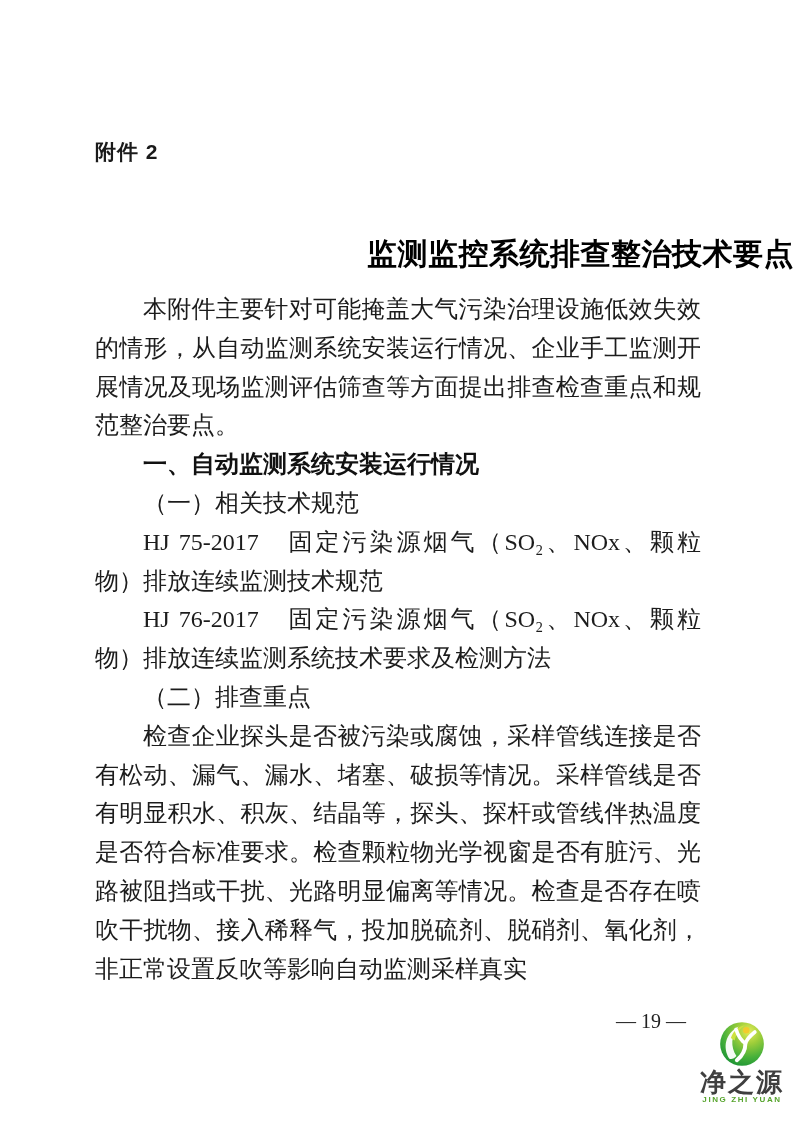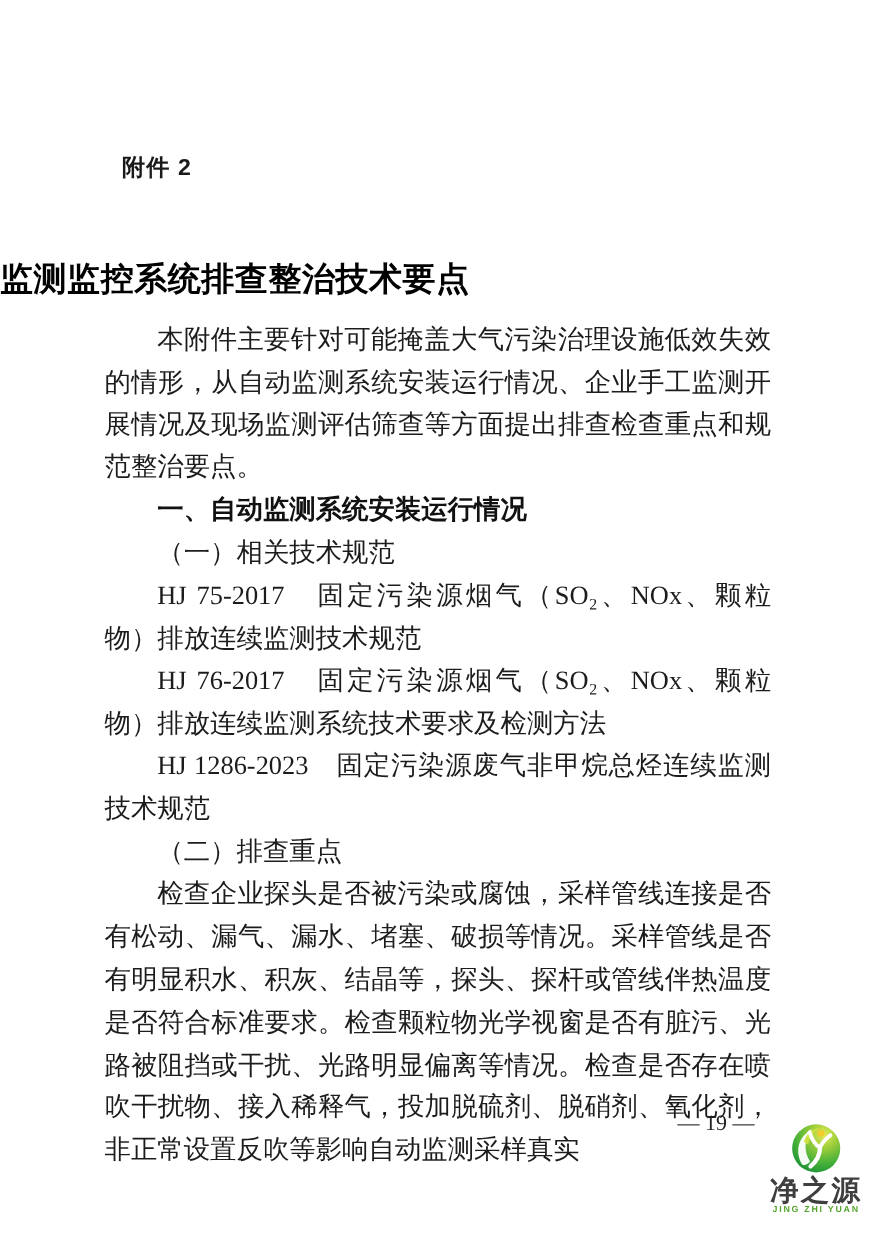--- a/index.html
+++ b/index.html
@@ -11,34 +11,34 @@
     position: relative;
     width: 794px;
     height: 1123px;
     background: #ffffff;
     overflow: hidden;
     font-family: "Liberation Serif", "DejaVu Serif", serif;
     color: #1c1c1c;
   }
   .attachment-label {
     position: absolute;
-    left: 111px;
+    left: 95px;
     top: 138px;
     font-family: "Liberation Sans", "DejaVu Sans", sans-serif;
     font-weight: 700;
     font-size: 21px;
     letter-spacing: 1px;
     color: #1a1a1a;
   }
   .doc-title {
     position: absolute;
     left: 0;
     top: 214px;
     width: 794px;
-    text-align: left;
+    text-align: right;
     font-family: "Liberation Serif", "DejaVu Serif", serif;
     font-weight: 700;
     font-size: 30px;
     letter-spacing: 0.5px;
     color: #000000;
   }
   .body-content {
     position: absolute;
     left: 95px;
     top: 290px;
@@ -118,21 +118,20 @@
   <div class="attachment-label">附件 2</div>
 
   <h1 class="doc-title">监测监控系统排查整治技术要点</h1>
 
   <div class="body-content">
       <p class="s-paragraph">本附件主要针对可能掩盖大气污染治理设施低效失效的情形，从自动监测系统安装运行情况、企业手工监测开展情况及现场监测评估筛查等方面提出排查检查重点和规范整治要点。</p>
       <p class="s-heading-1">一、自动监测系统安装运行情况</p>
       <p class="s-heading-2">（一）相关技术规范</p>
       <p class="s-standard-ref">HJ 75-2017　固定污染源烟气（SO₂、NOx、颗粒物）排放连续监测技术规范</p>
       <p class="s-standard-ref">HJ 76-2017　固定污染源烟气（SO₂、NOx、颗粒物）排放连续监测系统技术要求及检测方法</p>
-      <p class="s-standard-ref">HJ 1286-2023　固定污染源废气非甲烷总烃连续监测技术规范</p>
       <p class="s-heading-2">（二）排查重点</p>
       <p class="s-paragraph">检查企业探头是否被污染或腐蚀，采样管线连接是否有松动、漏气、漏水、堵塞、破损等情况。采样管线是否有明显积水、积灰、结晶等，探头、探杆或管线伴热温度是否符合标准要求。检查颗粒物光学视窗是否有脏污、光路被阻挡或干扰、光路明显偏离等情况。检查是否存在喷吹干扰物、接入稀释气，投加脱硫剂、脱硝剂、氧化剂，非正常设置反吹等影响自动监测采样真实</p>
     </div>
 
   <div class="page-number">— 19 —</div>
 
   <div class="logo">
     <svg class="logo-mark" viewBox="0 0 56 56" xmlns="http://www.w3.org/2000/svg" aria-hidden="true">
       <defs>
         <radialGradient id="logoGrad" cx="66%" cy="22%" r="90%">

